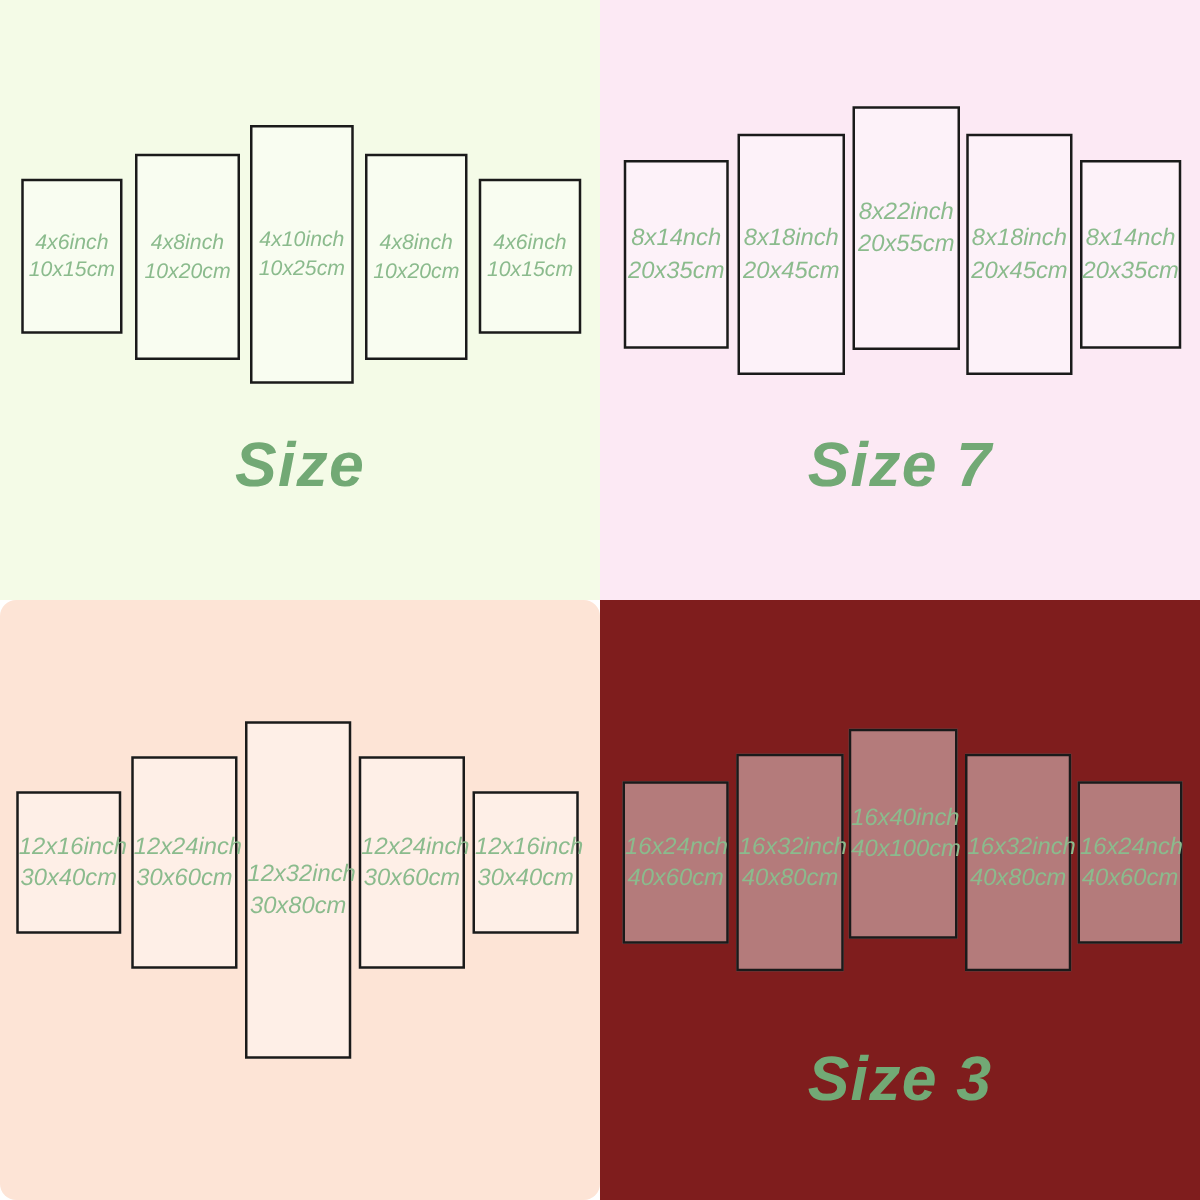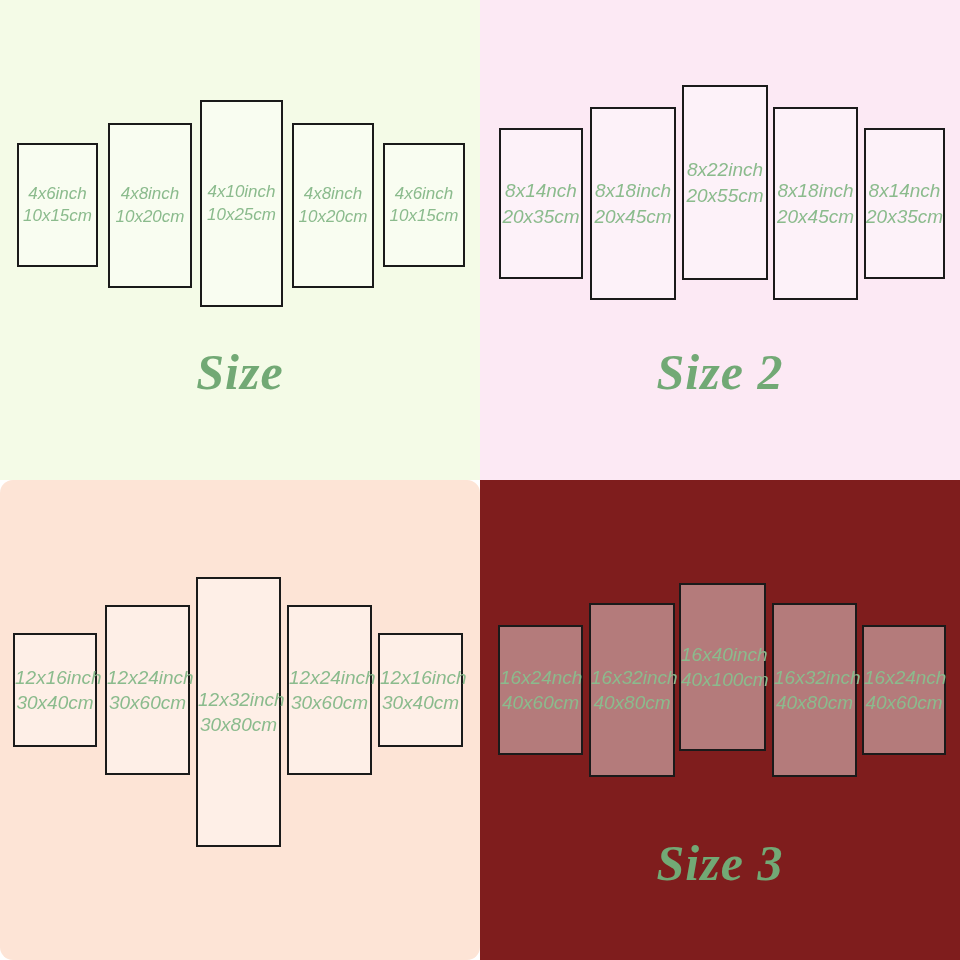--- a/index.html
+++ b/index.html
@@ -28,21 +28,21 @@
   .panel-label{
     width:100%;text-align:center;font-style:italic;
     color:var(--label-green);line-height:1.32;
   }
   .panel-label span{display:block;}
   #q0 .panel-label{font-size:17px;}
   #q1 .panel-label,#q2 .panel-label,#q3 .panel-label{font-size:19px;}
 
   .size-title{
     position:absolute;left:0;width:100%;text-align:center;
-    font-family:Liberation Serif, serif;font-weight:bold;font-style:italic;
+    font-family:Liberation Sans, sans-serif;font-weight:bold;font-style:italic;
     font-size:50px;color:var(--title-green);letter-spacing:1px;line-height:1;
   }
   #q0 .size-title,#q1 .size-title{top:347px;}
   #q2 .size-title,#q3 .size-title{top:358px;}
 
   
   #q0 .p0{left:17px;top:143px;width:81px;height:124px;}
   #q0 .p1{left:108px;top:123px;width:84px;height:165px;}
   #q0 .p2{left:200px;top:100px;width:83px;height:207px;}
   #q0 .p3{left:292px;top:123px;width:82px;height:165px;}
@@ -129,21 +129,21 @@
         <span>8x18inch</span>
         <span>20x45cm</span>
       </div>
     </div>
     <div class="panel p4">
       <div class="panel-label">
         <span>8x14nch</span>
         <span>20x35cm</span>
       </div>
     </div>
-    <div class="size-title">Size 2</div>
+    <div class="size-title">Size 7</div>
   </div>
 
   <div class="quadrant" id="q2" style="background-color: rgb(253, 228, 214);">
     <div class="panel p0">
       <div class="panel-label">
         <span>12x16inch</span>
         <span>30x40cm</span>
       </div>
     </div>
     <div class="panel p1">

